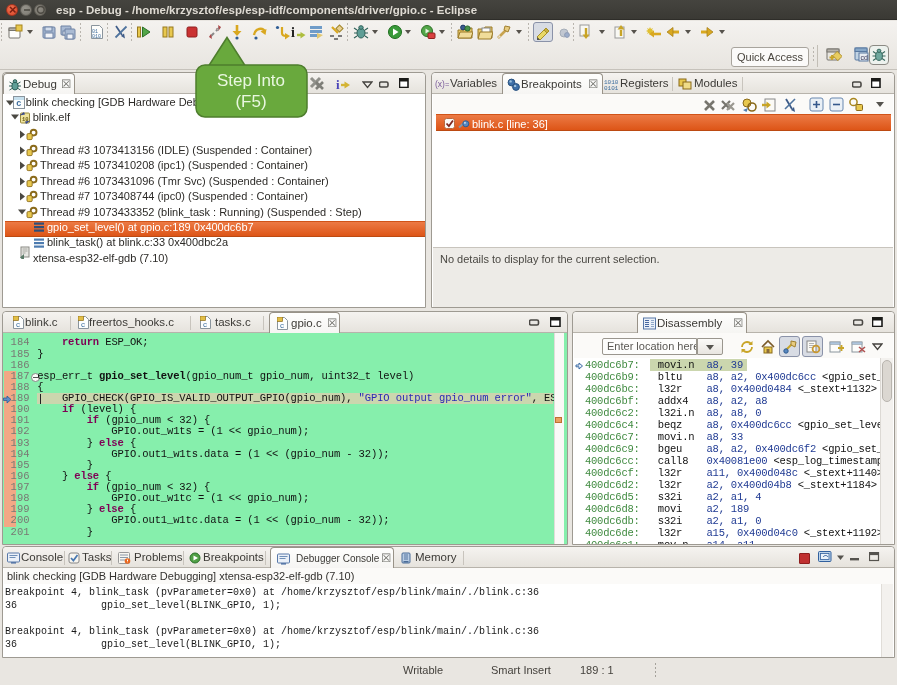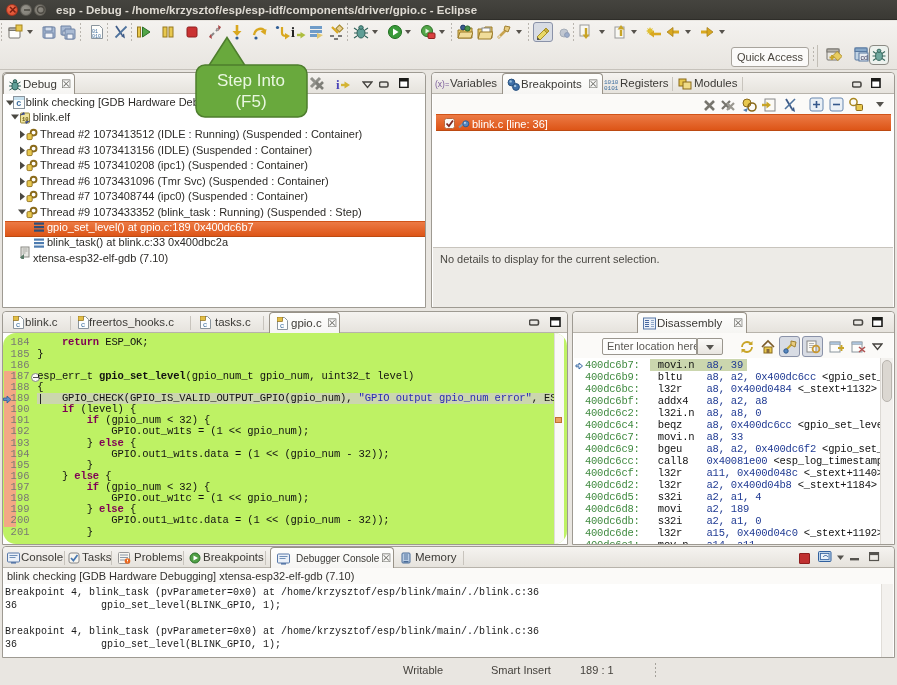--- a/index.html
+++ b/index.html
@@ -292,21 +292,20 @@
         <text x="3" y="9.5" font-size="5.5" font-weight="bold" fill="#6A5A14" font-family="Liberation Mono">10</text>
       </svg>
     <div class="treetxt" style="left:29.7px; top:16.6px;">blink.elf</div>
     <svg style="position:absolute;left:16px;top:36.4px;" width="7" height="9">
         <path d="M1 0.5L6 4.5L1 8.5z" fill="#4A4842"></path>
       </svg>
     <svg style="position:absolute;left:23px;top:34.4px;" width="12" height="13">
         <circle cx="7.6" cy="4.6" r="2.9" fill="none" stroke="#8A6A1A" stroke-width="1.9"></circle>
         <rect x="1" y="5.6" width="5.2" height="6" rx="1.2" fill="#E8C84E" stroke="#8A6A1A" stroke-width="0.9"></rect>
       </svg>
-    <div class="treetxt" style="left:37px; top:34.3px;">Thread #2 1073413512 (IDLE : Running) (Suspended : Container)</div>
     <svg style="position:absolute;left:16px;top:51.9px;" width="7" height="9">
         <path d="M1 0.5L6 4.5L1 8.5z" fill="#4A4842"></path>
       </svg>
     <svg style="position:absolute;left:23px;top:49.9px;" width="12" height="13">
         <circle cx="7.6" cy="4.6" r="2.9" fill="none" stroke="#8A6A1A" stroke-width="1.9"></circle>
         <rect x="1" y="5.6" width="5.2" height="6" rx="1.2" fill="#E8C84E" stroke="#8A6A1A" stroke-width="0.9"></rect>
       </svg>
     <div class="treetxt" style="left:37px; top:49.8px;">Thread #3 1073413156 (IDLE) (Suspended : Container)</div>
     <svg style="position:absolute;left:16px;top:67.3px;" width="7" height="9">
         <path d="M1 0.5L6 4.5L1 8.5z" fill="#4A4842"></path>
@@ -501,21 +500,21 @@
   <div class="tab active" style="left:266px; width:71px;">
     <svg style="position:absolute;left:7px;top:4px;" width="11" height="13">
         <path d="M0.5 0.5h7l3 3v9h-10z" fill="#FDFEFE" stroke="#8A949C"></path>
         <rect x="0" y="0" width="5.5" height="4.5" fill="#E2BE46" stroke="#8A6A1A" stroke-width="0.7"></rect>
         <text x="3" y="11" font-size="8" fill="#3E6E9E" font-family="Liberation Sans">c</text>
       </svg>
     <span style="margin-left:21px;">gpio.c</span><span style="position:absolute;left:57px;top:0;color:#6b6b66;">☒</span></div>
   <div style="position:absolute; left:67px; top:4px; width:1px; height:14px; background:#C8C4BD;"></div>
     <div style="position:absolute; left:187px; top:4px; width:1px; height:14px; background:#C8C4BD;"></div>
     <div style="position:absolute; left:260px; top:4px; width:1px; height:14px; background:#C8C4BD;"></div>
-  <div id="editorbody" style="position:absolute; left:0; top:21px; right:0; bottom:0; background:#bef264; overflow:hidden;border-radius:13px;">
+  <div id="editorbody" style="position:absolute; left:0; top:21px; right:0; bottom:0; background:#86efac; overflow:hidden;">
     <div style="position:absolute; left:1px; top:37.8px; width:12px; height:156px; background:#F2A885;"></div>
     <div style="position:absolute; left:34.2px; top:60.1px; width:516px; height:11.2px; background:#CBD6AE;"></div>
     <svg style="position:absolute; left:0; top:62px;" width="9" height="9">
         <path d="M0.5 3h3.5V1l4 3.5L4 8V5.5H0.5z" fill="#5E8CC8" stroke="#2E5C94" stroke-width="0.8"></path>
       </svg>
     <div class="lnum" style="position:absolute; left:7px; top:4.4px; width:19.5px; line-height:11.13px;">184<br>185<br>186<br>187<br>188<br>189<br>190<br>191<br>192<br>193<br>194<br>195<br>196<br>197<br>198<br>199<br>200<br>201</div>
     <svg style="position:absolute; left:28px; top:40px;" width="9" height="9">
         <circle cx="4.5" cy="4.5" r="4" fill="#FCFCFA" stroke="#888"></circle>
         <path d="M2 4.5h5" stroke="#555" stroke-width="1"></path>
       </svg>

